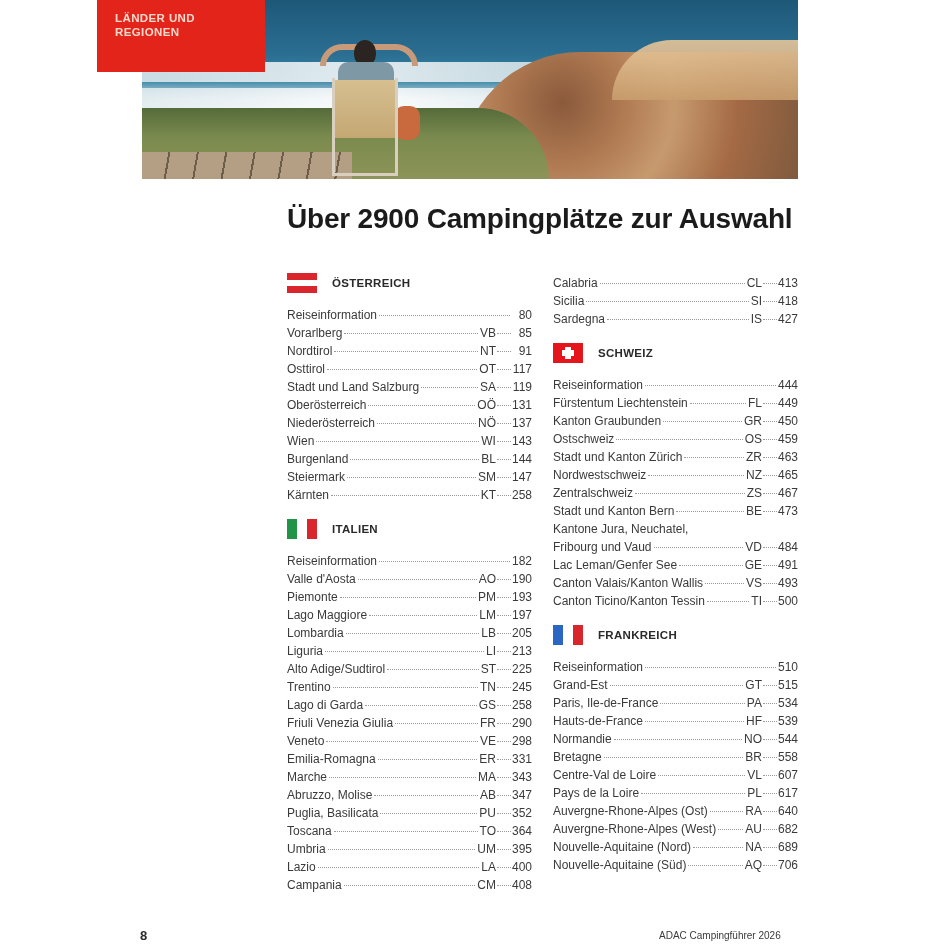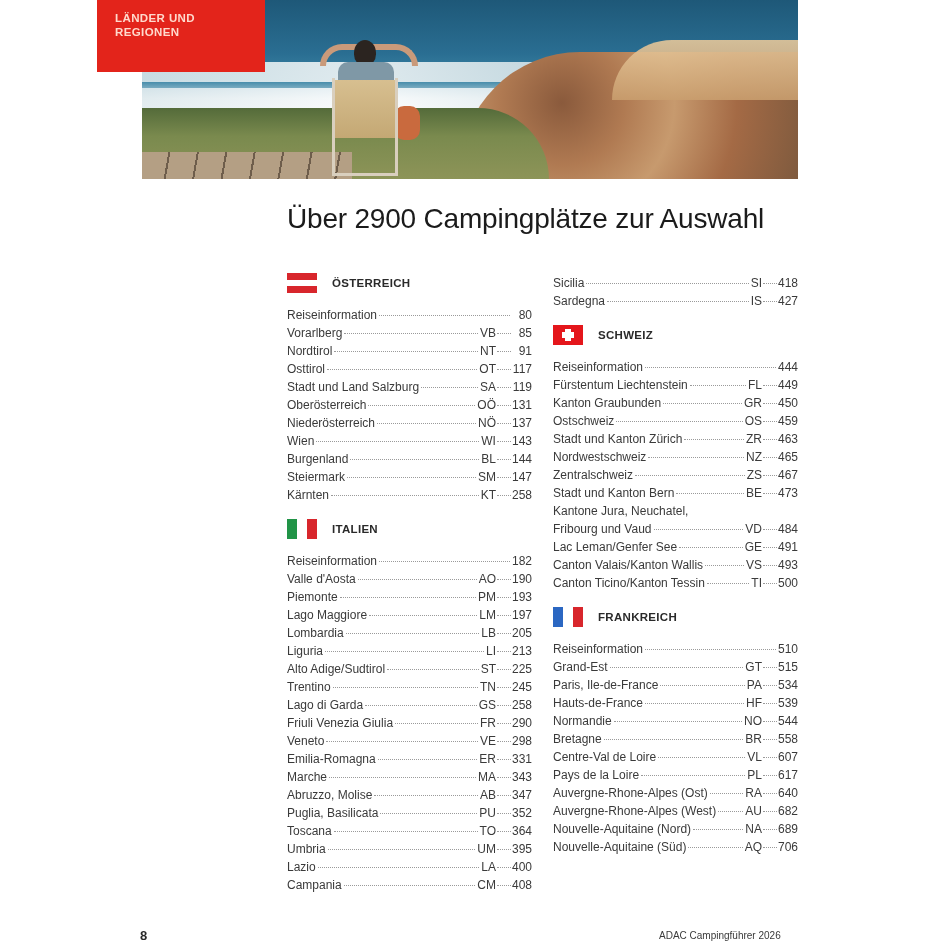--- a/index.html
+++ b/index.html
@@ -69,21 +69,21 @@
   <div class="person-shorts"></div>
   <div class="chair-back"></div>
   <div class="chair"></div>
 </div>
 
 <div class="tag">
   <span>LÄNDER UND
 REGIONEN</span>
 </div>
 
-<h1 class="title" style="margin:0;font-weight:normal;">Über 2900 Campingplätze zur Auswahl</h1>
+<h1 class="title" style="margin:0;font-weight:bold;">Über 2900 Campingplätze zur Auswahl</h1>
 
 <div class="col col-left" id="colLeft">
     <div class="sec-head">
       <span class="flag flag-at"></span>
       <span class="sec-title">ÖSTERREICH</span>
     </div>
     <div class="gap-head"></div>
     <div class="row noc">
       <span class="name">Reiseinformation</span>
       <span class="dots"></span>
@@ -292,20 +292,27 @@
     <div class="row">
       <span class="name">Campania</span>
       <span class="dots"></span>
       <span class="code">CM</span>
       <span class="dots2"></span>
       <span class="page">408</span>
     </div>
   </div>
 <div class="col col-right" id="colRight" style="top: 274px;">
     <div class="row">
+      <span class="name">Calabria</span>
+      <span class="dots"></span>
+      <span class="code">CL</span>
+      <span class="dots2"></span>
+      <span class="page">413</span>
+    </div>
+    <div class="row">
       <span class="name">Sicilia</span>
       <span class="dots"></span>
       <span class="code">SI</span>
       <span class="dots2"></span>
       <span class="page">418</span>
     </div>
     <div class="row">
       <span class="name">Sardegna</span>
       <span class="dots"></span>
       <span class="code">IS</span>

